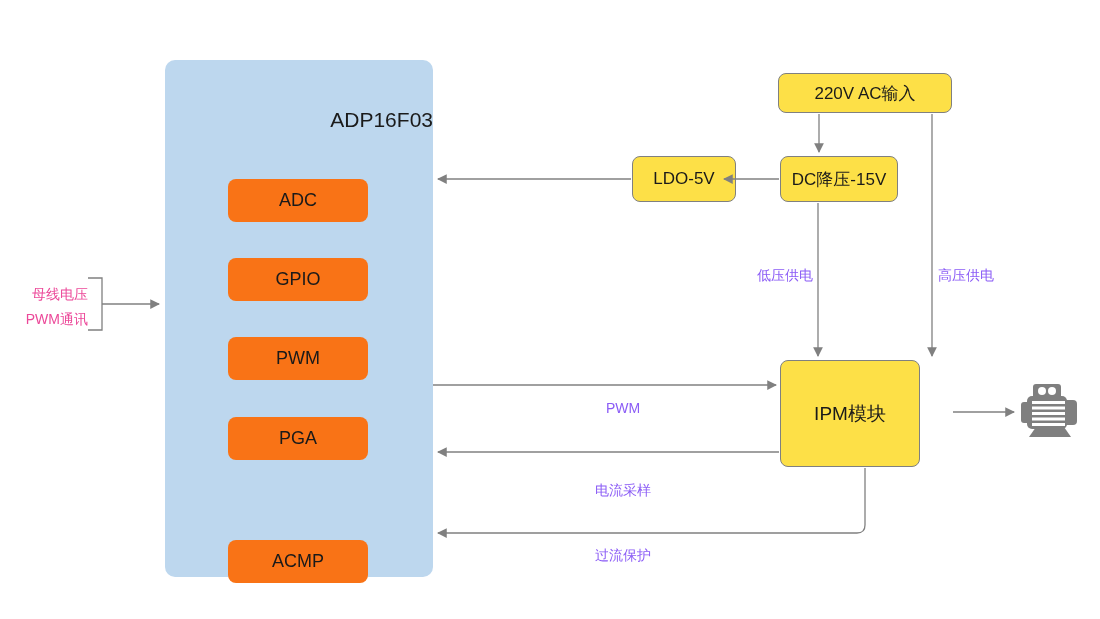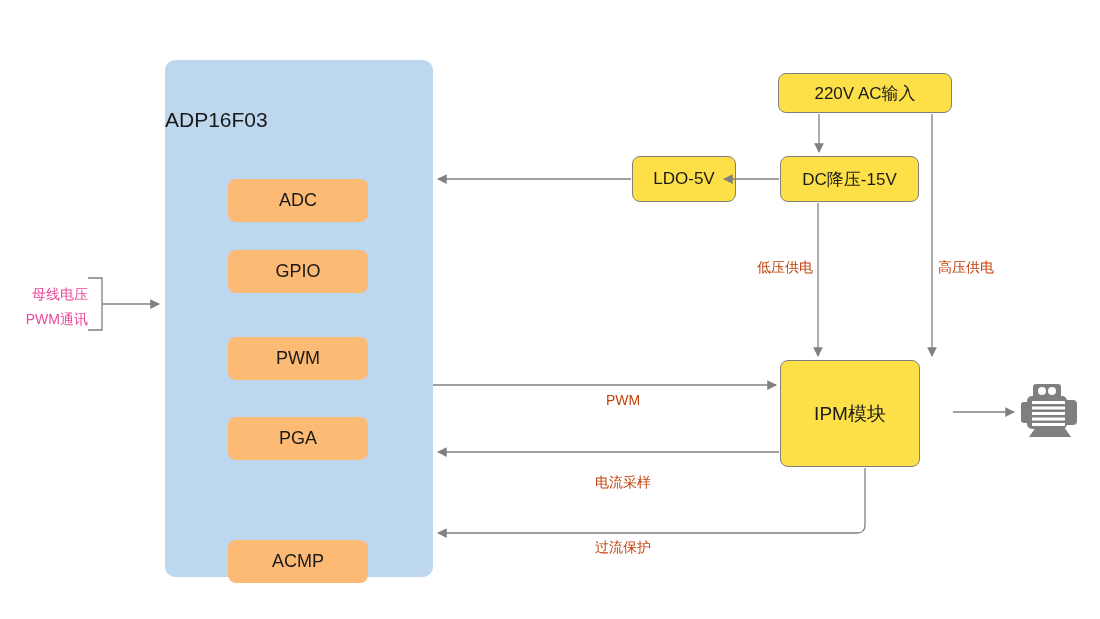--- a/index.html
+++ b/index.html
@@ -6,59 +6,59 @@
   .canvas{
     position:relative;width:1100px;height:619px;background:#ffffff;overflow:hidden;
     font-family:"Liberation Sans","DejaVu Sans",sans-serif;color:#1a1a1a;
   }
   .chip{
     position:absolute;left:165px;top:60px;width:268px;height:517px;
     background:#bdd7ee;border-radius:10px;
   }
   .chip-title{
     position:absolute;left:165px;top:108px;width:268px;
-    text-align:left;font-size:21px;color:#1a1a1a;
+    text-align:right;font-size:21px;color:#1a1a1a;
   }
   .module{
     position:absolute;left:228px;width:140px;height:43px;
-    background:#fdba74;border-radius:8px;
+    background:#f97316;border-radius:8px;
     display:flex;align-items:center;justify-content:center;
     font-size:18px;color:#1a1a1a;
   }
   .node{
     position:absolute;background:#fde047;border:1.5px solid #808080;border-radius:8px;
     display:flex;align-items:center;justify-content:center;
     font-size:17px;color:#1a1a1a;box-sizing:border-box;
   }
   .node-ac{left:778px;top:73px;width:174px;height:40px;}
-  .node-dc{left:780px;top:156px;width:139px;height:46px;}
+  .node-dc{left:780px;top:156px;width:118px;height:46px;}
   .node-ldo{left:632px;top:156px;width:104px;height:46px;}
   .node-ipm{left:780px;top:360px;width:140px;height:107px;font-size:19px;}
   .ext-input{
     position:absolute;left:10px;top:282px;width:78px;
     text-align:right;font-size:14px;line-height:25px;color:#ec4899;
   }
-  .edge-label{position:absolute;font-size:14px;color:#c2410c;white-space:nowrap;}
+  .edge-label{position:absolute;font-size:14px;color:#8b5cf6;white-space:nowrap;margin-top:8px;}
   .lbl-lowv{left:757px;top:259px;}
   .lbl-highv{left:938px;top:259px;}
   .lbl-pwm{left:623px;top:392px;transform:translateX(-50%);}
   .lbl-current{left:623px;top:474px;transform:translateX(-50%);}
   .lbl-over{left:623px;top:539px;transform:translateX(-50%);}
   .wires{position:absolute;left:0;top:0;pointer-events:none;}
 </style>
 </head>
 <body>
 
 <div class="canvas">
 
   <div class="chip"></div>
   <div class="chip-title">ADP16F03</div>
 
   <div class="module" style="top:179px;">ADC</div>
-  <div class="module" style="top:250px;">GPIO</div>
+  <div class="module" style="top:258px;">GPIO</div>
   <div class="module" style="top:337px;">PWM</div>
   <div class="module" style="top:417px;">PGA</div>
   <div class="module" style="top:497px;margin-top:43px;">ACMP</div>
 
   <div class="node node-ac">220V AC输入</div>
   <div class="node node-dc">DC降压-15V</div>
   <div class="node node-ldo">LDO-5V</div>
   <div class="node node-ipm">IPM模块</div>
 
   <div class="ext-input">

